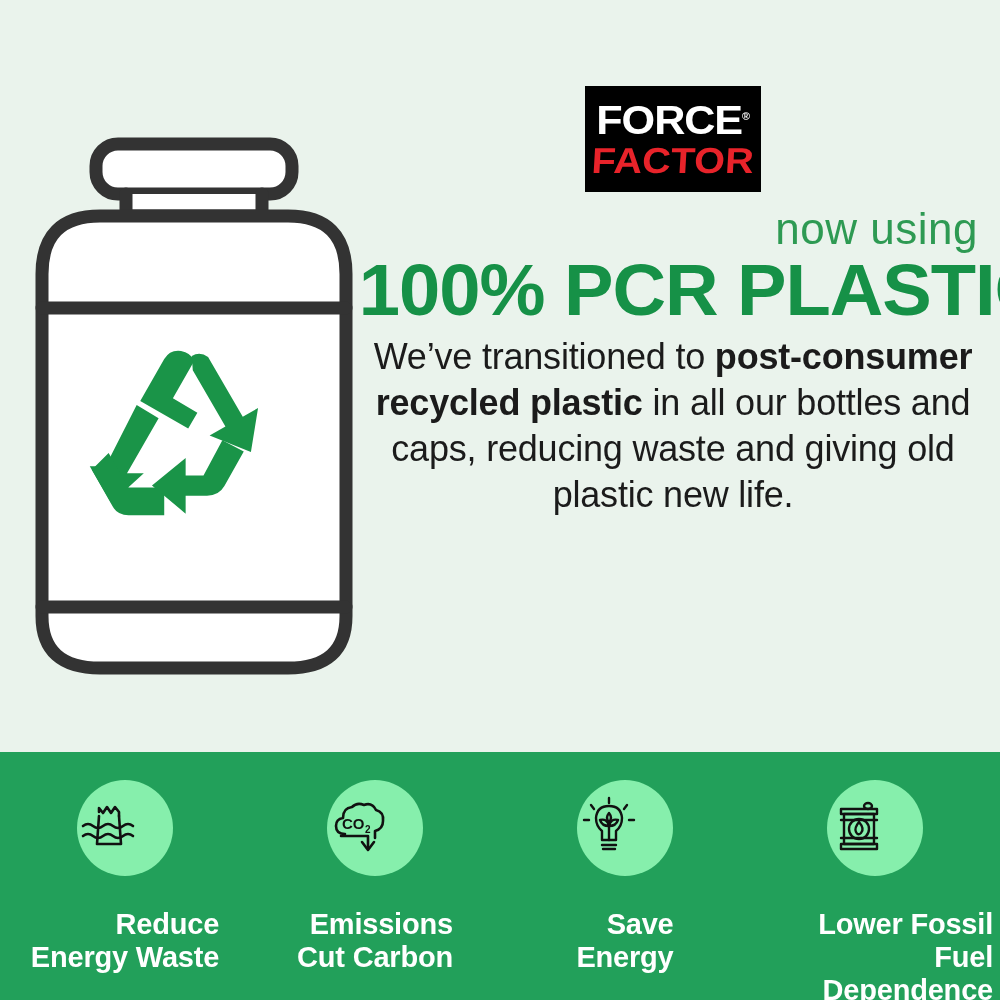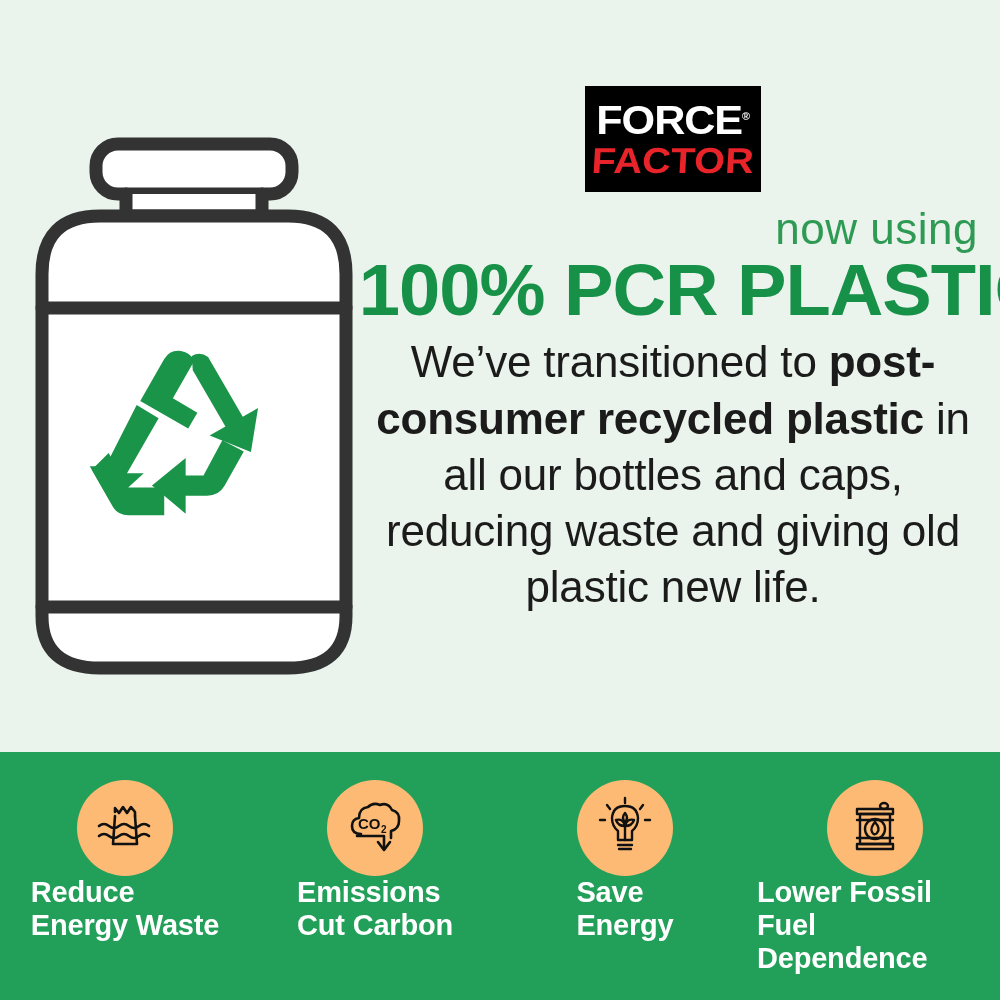--- a/index.html
+++ b/index.html
@@ -97,21 +97,21 @@
     font-size: 72px;
     letter-spacing: -1px;
     line-height: 1.0;
     transform: scaleX(1.03);
     margin: 2px 0 8px 0;
     white-space: nowrap;
   }
 
   .body-copy {
     color: #1b1b1b;
-    font-size: 44px;
+    font-size: 36px;
     line-height: 1.28;
     letter-spacing: -0.2px;
   }
   .body-copy b { font-weight: bold; }
 
   
   .banner {
     position: absolute;
     left: 0;
     top: 752px;
@@ -127,33 +127,33 @@
   .benefit {
     width: 236px;
     display: flex;
     flex-direction: column;
     align-items: center;
   }
   .benefit-icon {
     width: 96px;
     height: 96px;
     border-radius: 50%;
-    background: #fdba74;
+    background: #86efac;
     display: flex;
     align-items: center;
-    justify-content: center;
+    justify-content: flex-start;
   }
   .benefit-icon svg { display: block; }
   .benefit-label {
-    margin-top: 0;
+    margin-top: 32px;
     color: #ffffff;
     font-weight: bold;
     font-size: 29px;
     line-height: 1.14;
-    text-align: left;
+    text-align: right;
     letter-spacing: -0.2px;
   }
 </style>
 </head>
 <body>
 
 <div class="page">
 
   <div class="hero">
 

